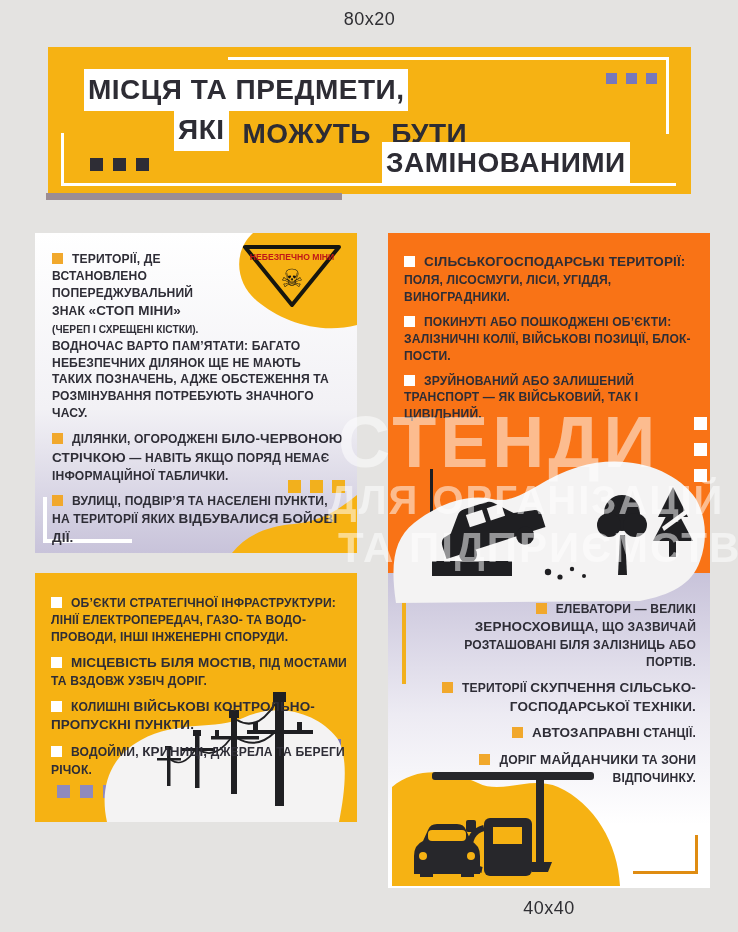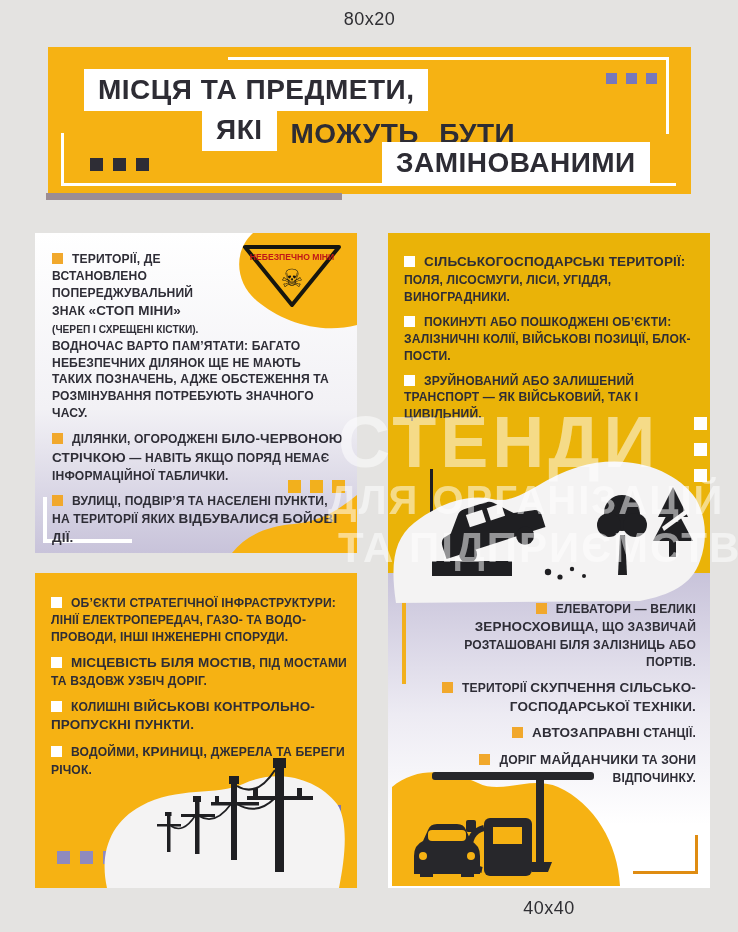--- a/index.html
+++ b/index.html
@@ -13,31 +13,31 @@
   .banner{position:absolute;left:48px;top:47px;width:643px;height:147px;background:#f6b213;}
   .bracket{position:absolute;}
   .bk-tr{left:180px;top:10px;width:438px;height:74px;border-top:3px solid #fff;border-right:3px solid #fff;}
   .bk-bl{left:13px;top:86px;width:612px;height:50px;border-left:3px solid #fff;border-bottom:3px solid #fff;}
   .sqrow{position:absolute;display:flex;gap:9px;}
   .sq{width:11px;height:11px;display:inline-block;}
   .sq13{width:13px;height:13px;display:inline-block;}
   .mauve-bar{position:absolute;left:46px;top:193px;width:296px;height:7px;background:#9c8d94;}
 
   .title-box{position:absolute;background:#fff;color:#2d2c34;font-weight:800;
-             font-size:28px;line-height:1;padding:7px 14px;white-space:nowrap;letter-spacing:.5px;}
+             font-size:28px;line-height:1;padding:7px 4px;white-space:nowrap;letter-spacing:.5px;}
   .title-plain{color:#2d2c34;font-weight:800;font-size:28px;line-height:1;white-space:nowrap;letter-spacing:.5px;}
-  .t-line2{position:absolute;left:126px;top:62px;display:flex;align-items:center;margin-left:28px;}
+  .t-line2{position:absolute;left:126px;top:62px;display:flex;align-items:center;}
   .t-line2 .title-box{position:static;}
   .t-line2 .title-plain{margin-left:14px;word-spacing:12px;padding-top:7px;}
 
   
   .panel{position:absolute;width:322px;overflow:hidden;}
   .panel--p1{left:35px;top:233px;height:320px;background:linear-gradient(180deg,#ffffff 0%,#f2f1f5 55%,#c8c3da 100%);}
-  .panel--p2{left:388px;top:233px;height:370px;background:#eab308;}
-  .panel--p3{left:35px;top:573px;height:315px;background:#f6b213;}
+  .panel--p2{left:388px;top:233px;height:370px;background:#f97316;}
+  .panel--p3{left:35px;top:573px;height:249px;background:#f6b213;}
   .panel--p4{left:388px;top:573px;height:315px;background:linear-gradient(180deg,#c8c3da 0%,#edebf3 45%,#ffffff 80%);text-align:right;}
 
   .bullets{position:absolute;z-index:3;color:#2e2d36;font-weight:700;font-size:12.1px;
            line-height:1.4;letter-spacing:.15px;}
   .bullet{margin-bottom:8px;}
   .marker{display:inline-block;width:11px;height:11px;margin-right:9px;transform:translateY(1px);}
   .panel--p1 .marker,.panel--p4 .marker{background:#f1a82c;}
   .panel--p2 .marker,.panel--p3 .marker{background:#ffffff;}
   .seg-n{}
   .seg-b{font-size:13.5px;}

